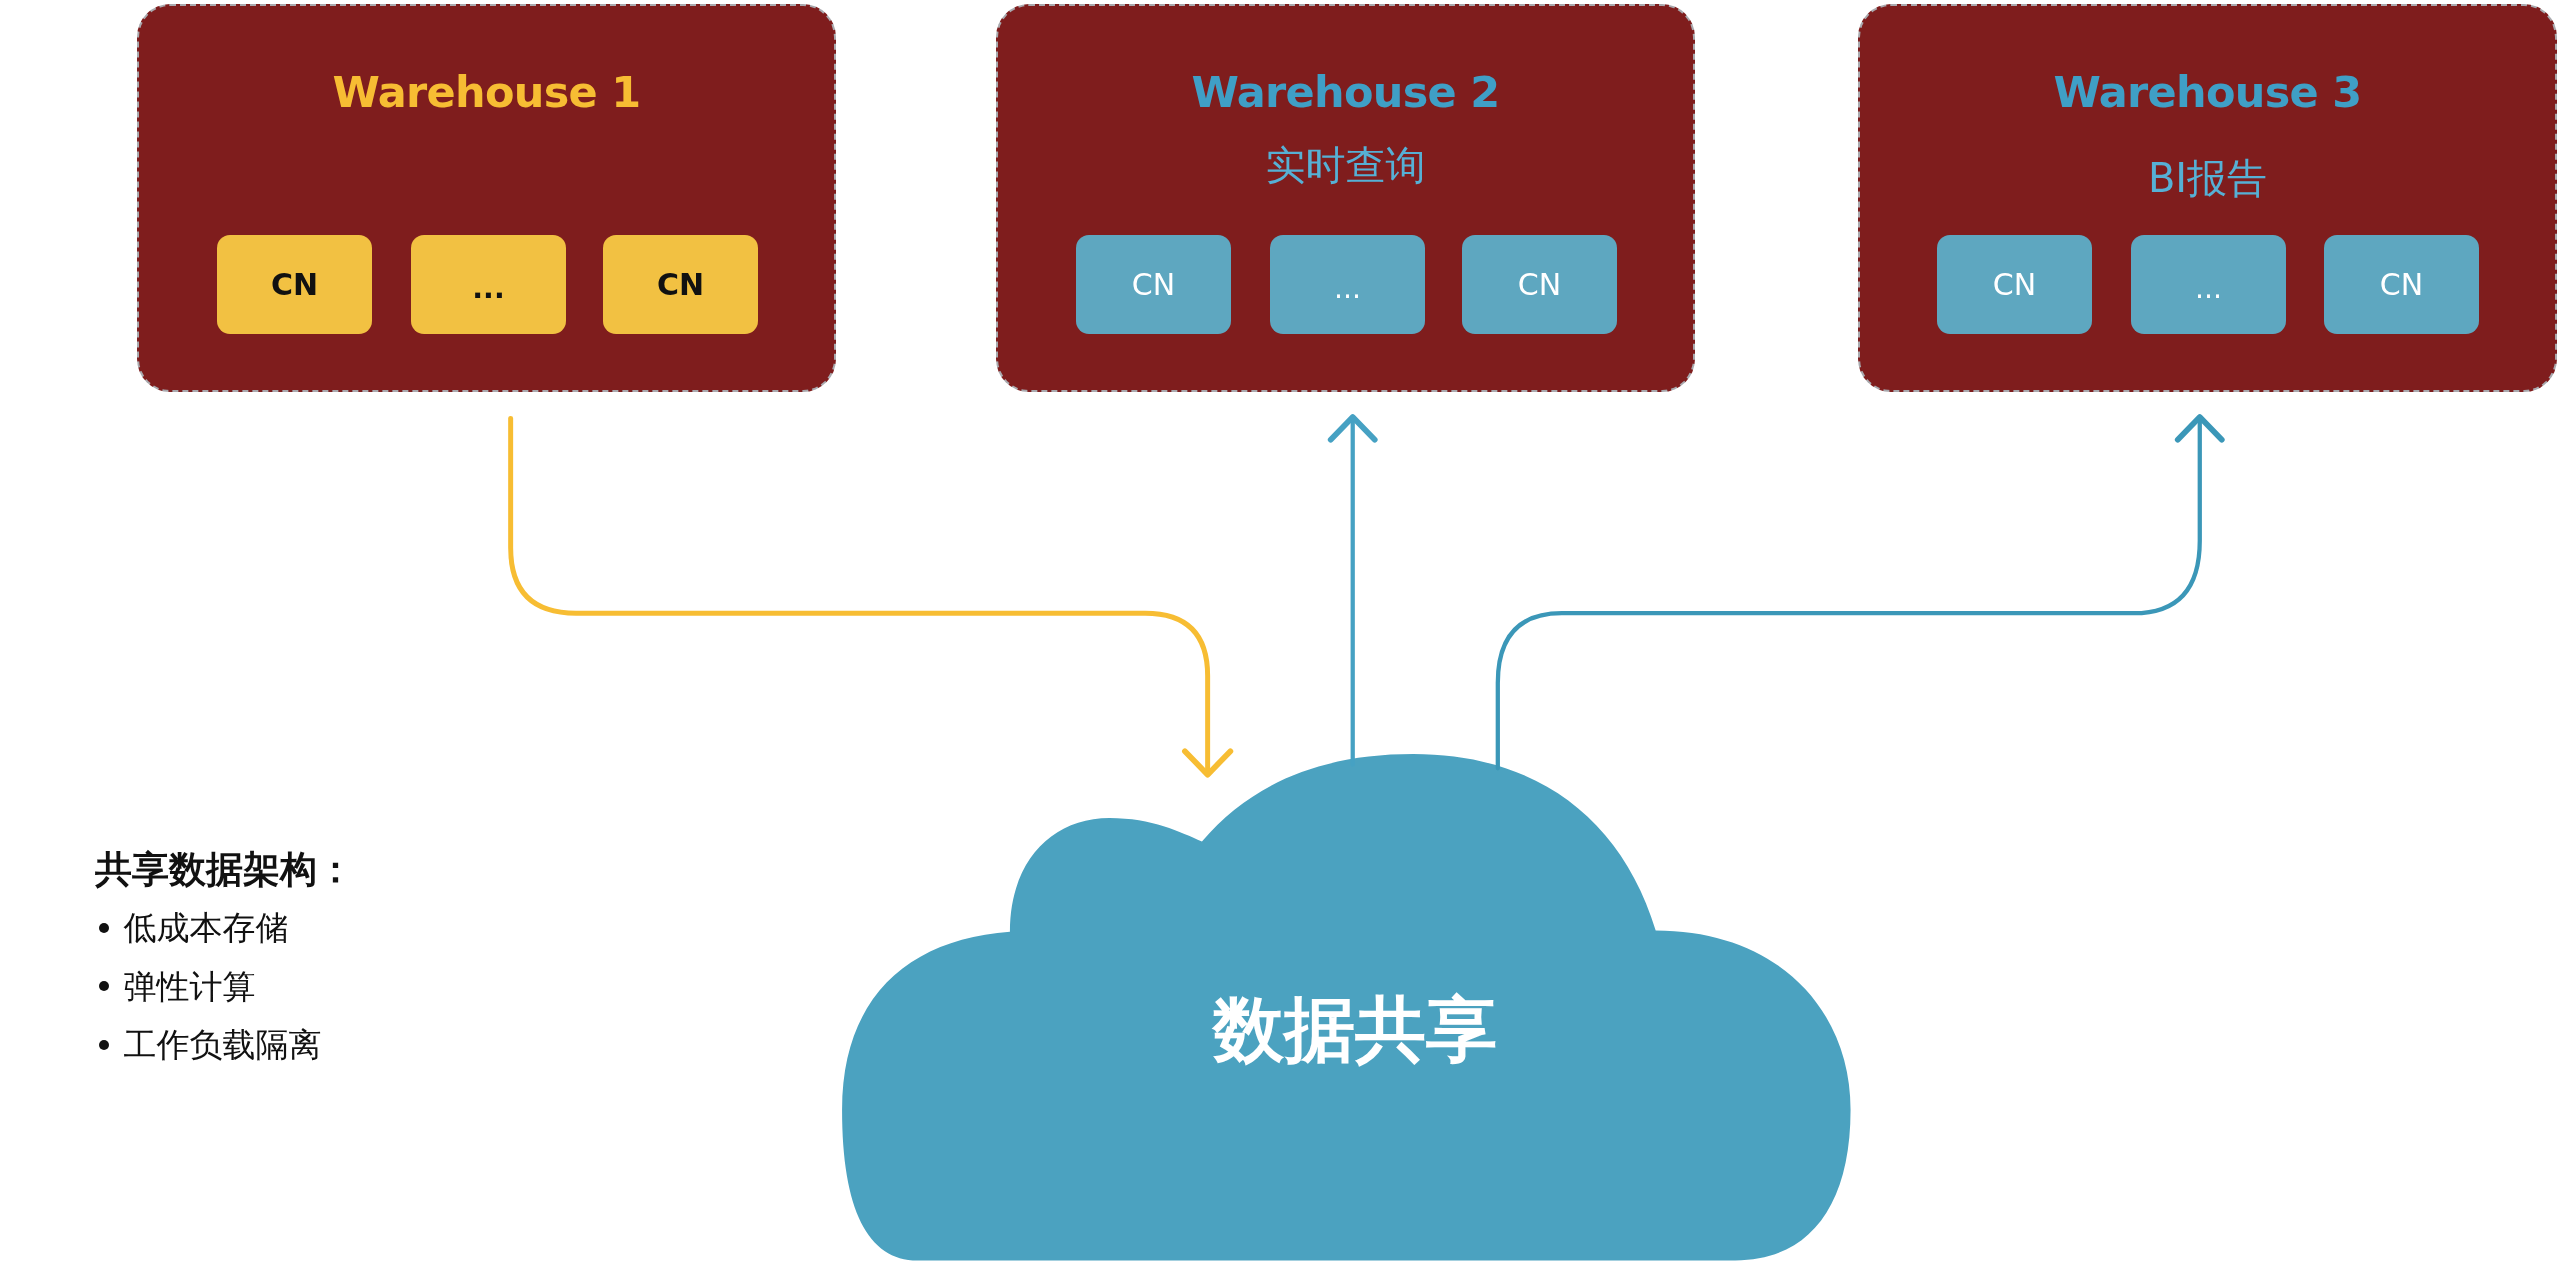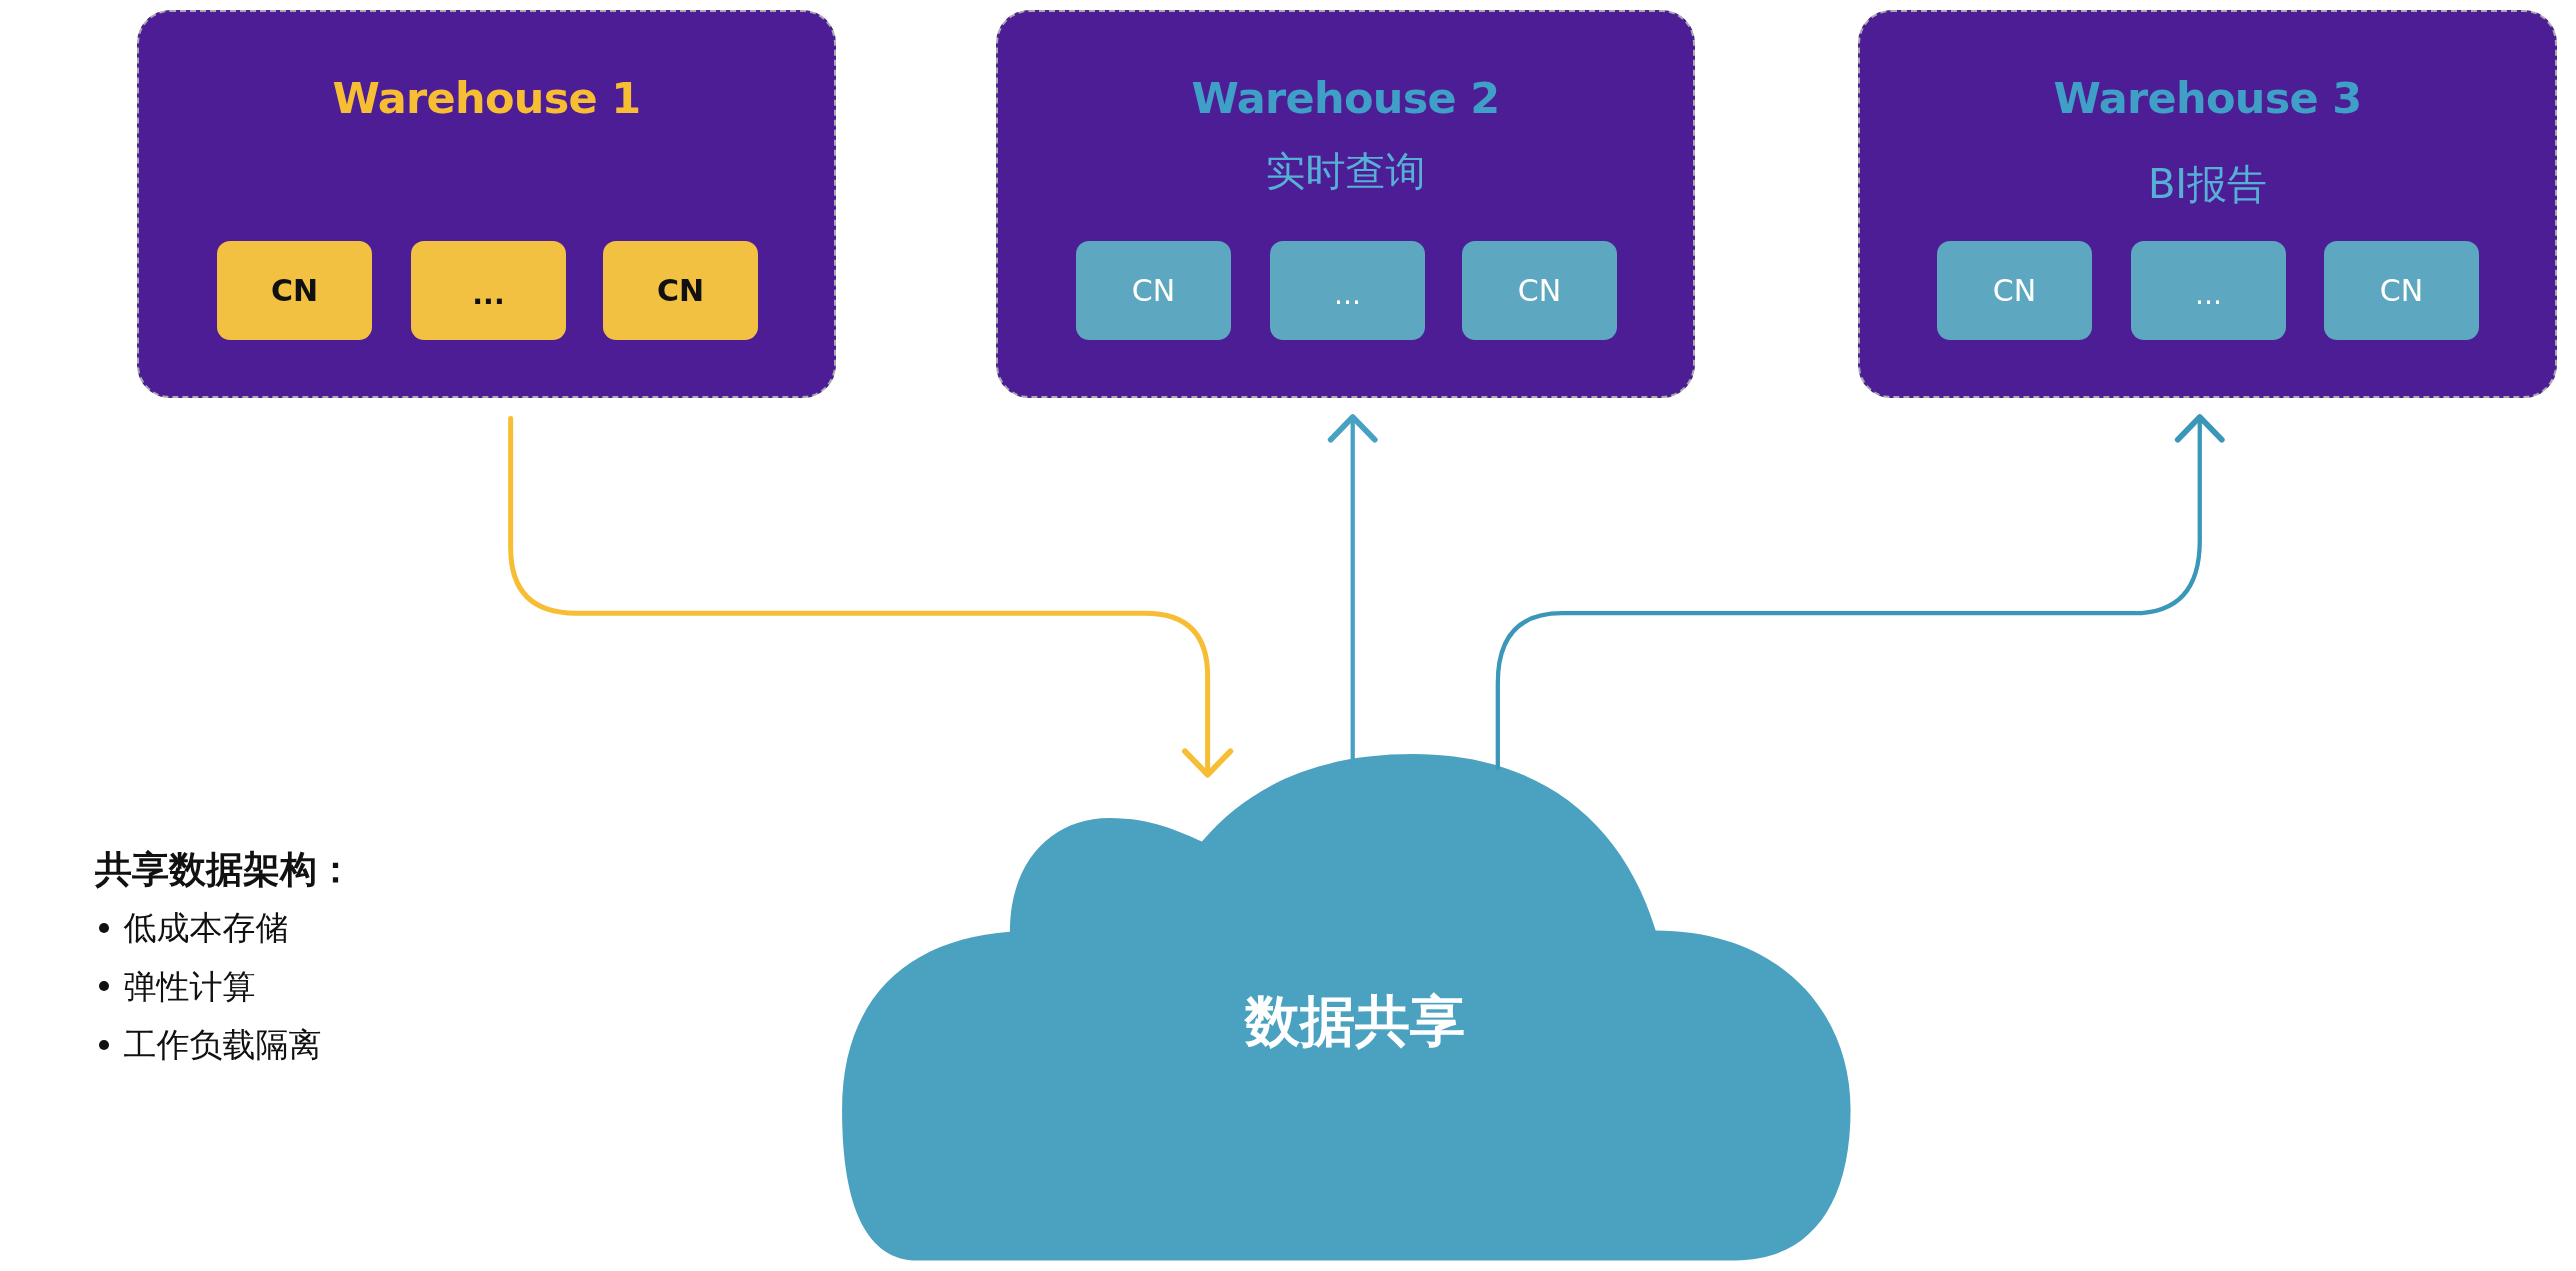--- a/index.html
+++ b/index.html
@@ -1,20 +1,20 @@
 <!DOCTYPE html>
 <html style="font-size:11.4px"><head>
 <meta charset="utf-8">
 <style>
   html, body { margin: 0; padding: 0; background: #ffffff; }
   body { width: 2576px; height: 1272px; position: relative; overflow: hidden;
          font-family: "DejaVu Sans", "Liberation Sans", sans-serif; }
 
-  .warehouse { position: absolute; top: 10px; width: 699px; height: 388px;
-               box-sizing: border-box; border: 2.1px dashed #a9a9ae; border-radius: 33px; background: #4c1d95; }
+  .warehouse { position: absolute; top: 4px; width: 699px; height: 388px;
+               box-sizing: border-box; border: 2.1px dashed #a9a9ae; border-radius: 33px; background: #7f1d1d; }
   #wh-1 { left: 137px; }
   #wh-2 { left: 996px; }
   #wh-3 { left: 1858px; }
 
   .wh-title { position: absolute; left: 0; right: 0; top: 65px; text-align: center;
               font-family: "DejaVu Sans", sans-serif; font-weight: bold; font-size: 43px; letter-spacing: -0.7px; line-height: 1; }
   .wh-sub { position: absolute; left: 0; right: 0; top: 139px; text-align: center;
             font-family: "DejaVu Sans", sans-serif; font-weight: normal; font-size: 40px; line-height: 1; }
   #wh-3 .wh-sub { top: 152px; }
 
@@ -33,21 +33,21 @@
   .node.n2 { left: 272px; }
   .node.n3 { left: 464px; }
   #wh-3 .node.n1 { left: 77px; }
   #wh-3 .node.n2 { left: 271px; }
   #wh-3 .node.n3 { left: 464px; }
   .node.dots { font-size: 28.4px; padding-top: 8.5px; box-sizing: border-box; }
 
   svg#diagram { position: absolute; left: 0; top: 0; width: 2576px; height: 1272px; }
 
   .cloud-label { position: absolute; left: 1060px; width: 590px; top: 994px; text-align: center;
-                 color: #ffffff; font-family: "DejaVu Sans", sans-serif; font-weight: bold; font-size: 55px; line-height: 1; }
+                 color: #ffffff; font-family: "DejaVu Sans", sans-serif; font-weight: bold; font-size: 71px; line-height: 1; }
 
   .legend { position: absolute; left: 95px; top: 851px; color: #111111; }
   .legend-title { font-family: "DejaVu Sans", sans-serif; font-weight: bold; font-size: 37px; line-height: 1; margin-bottom: 23px; }
   .legend-item { font-family: Liberation Sans, sans-serif; font-size: 33px; line-height: 1; margin-bottom: 25.6px; display: flex; align-items: center; }
   .legend-item .bullet { display: inline-block; width: 10px; height: 10px; border-radius: 50%; background: #111; margin-right: 14.2px; margin-left: 4.3px; }
 </style>
 </head>
 <body>
 
 <svg id="diagram" viewBox="0 0 3622 1788" xmlns="http://www.w3.org/2000/svg">

